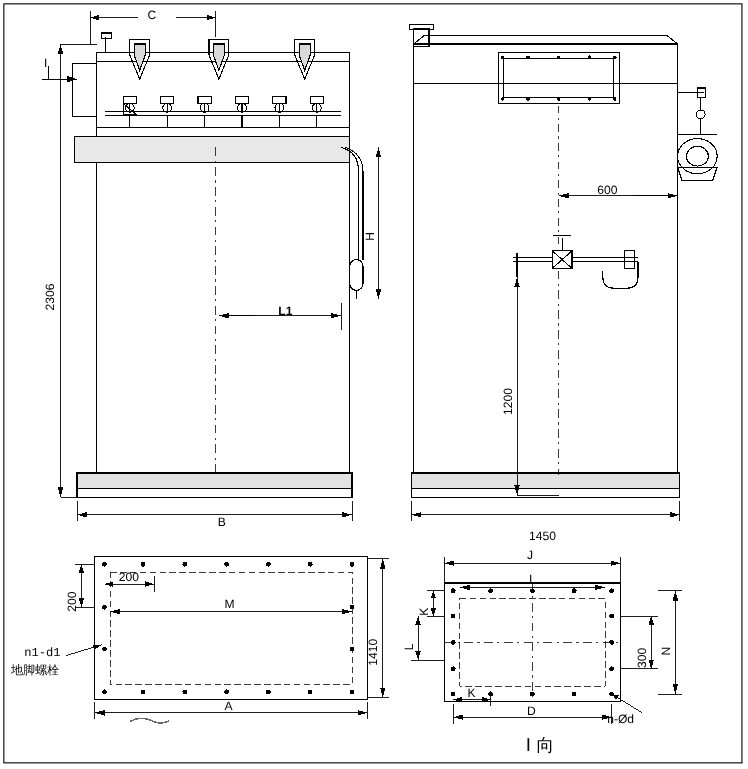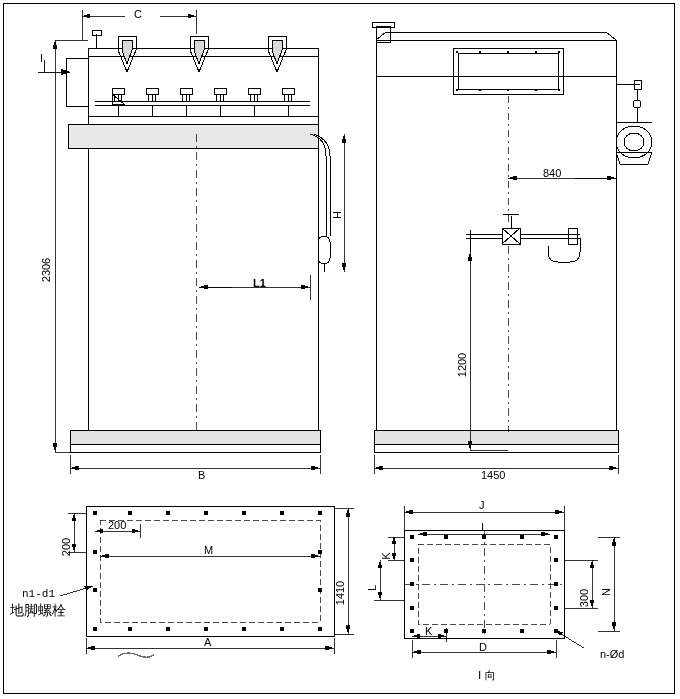--- a/index.html
+++ b/index.html
@@ -2,22 +2,22 @@
 <html><head>
 <meta charset="utf-8">
 <style>
   html,body{margin:0;padding:0;background:#ffffff;}
   body{font-family:"Liberation Sans", sans-serif;}
   #root{position:relative;width:680px;height:699px;background:#fff;overflow:hidden;}
   .frame{position:absolute;left:3px;top:3px;width:672px;height:691px;border:1px solid #000;box-sizing:border-box;}
   svg{position:absolute;left:0;top:0;width:680px;height:699px;}
   .lbl{position:absolute;font-size:11px;color:#000;white-space:nowrap;font-family:"Liberation Sans", sans-serif;}
   .lbl.v{transform-origin:left top;}
-  .lbl.big{font-size:11px;}
-  .cn{font-family:"DejaVu Sans", sans-serif;font-size:14px;}
+  .lbl.big{font-size:16px;}
+  .cn{font-family:"DejaVu Sans", sans-serif;font-size:11px;}
 </style>
 </head>
 <body>
 
 <div id="root">
   <div class="frame"></div>
 
   <svg viewBox="0 0 680 699">
     <g stroke="#000" fill="none" stroke-width="1" shape-rendering="crispEdges">
 
@@ -376,35 +376,35 @@
     </g>
   </svg>
 
   <div class="lbl" style="left:134px;top:8px;">C</div>
   <div class="lbl" style="left:40px;top:52px;">I</div>
   <div class="lbl v" style="left:52px;top:270px;transform:rotate(-90deg) translate(-50%,-100%);">2306</div>
   <div class="lbl v" style="left:343px;top:215px;transform:rotate(-90deg) translate(-50%,-100%);">H</div>
   <div class="lbl" style="left:253px;top:277px;font-weight:bold;">L1</div>
   <div class="lbl" style="left:198px;top:469px;">B</div>
 
-  <div class="lbl" style="left:543px;top:167px;">840</div>
+  <div class="lbl" style="left:543px;top:167px;">600</div>
   <div class="lbl v" style="left:468px;top:365px;transform:rotate(-90deg) translate(-50%,-100%);">1200</div>
-  <div class="lbl" style="left:481px;top:469px;">1450</div>
+  <div class="lbl" style="left:481px;top:482px;">1450</div>
 
   <div class="lbl" style="left:108px;top:519px;">200</div>
   <div class="lbl v" style="left:72px;top:547px;transform:rotate(-90deg) translate(-50%,-100%);">200</div>
   <div class="lbl" style="left:204px;top:544px;">M</div>
   <div class="lbl v" style="left:346px;top:593px;transform:rotate(-90deg) translate(-50%,-100%);">1410</div>
   <div class="lbl" style="left:204px;top:636px;">A</div>
   <div class="lbl" style="left:22px;top:588px;font-family:Liberation Mono, monospace;">n1-d1</div>
   <div class="lbl cn" style="left:10px;top:602px;">地脚螺栓</div>
 
   <div class="lbl" style="left:479px;top:499px;">J</div>
   <div class="lbl" style="left:481px;top:521px;">I</div>
   <div class="lbl v" style="left:392px;top:556px;transform:rotate(-90deg) translate(-50%,-100%);">K</div>
   <div class="lbl v" style="left:378px;top:588px;transform:rotate(-90deg) translate(-50%,-100%);">L</div>
   <div class="lbl" style="left:425px;top:625px;">K</div>
   <div class="lbl" style="left:479px;top:641px;">D</div>
   <div class="lbl v" style="left:590px;top:598px;transform:rotate(-90deg) translate(-50%,-100%);">300</div>
   <div class="lbl v" style="left:612px;top:592px;transform:rotate(-90deg) translate(-50%,-100%);">N</div>
-  <div class="lbl" style="left:600px;top:648px;">n-Ød</div>
+  <div class="lbl" style="left:552px;top:648px;">n-Ød</div>
   <div class="lbl big cn" style="left:478px;top:668px;">I 向</div>
 </div>
 
 </body></html>

